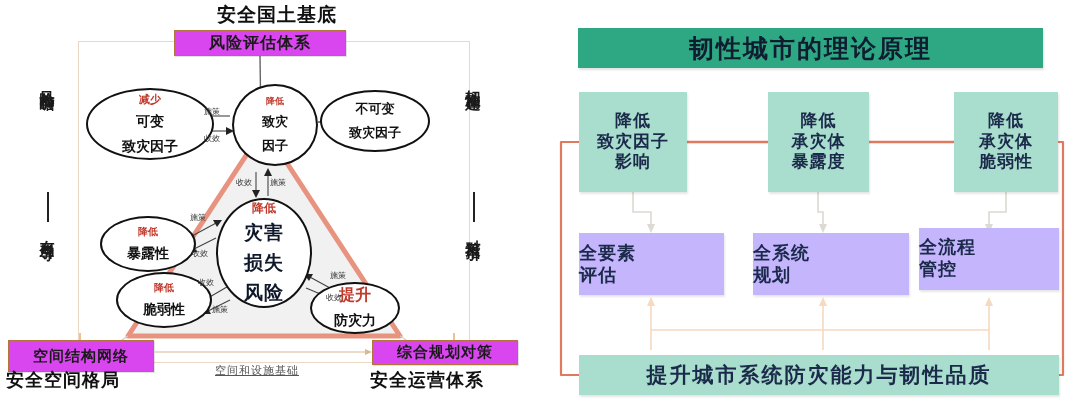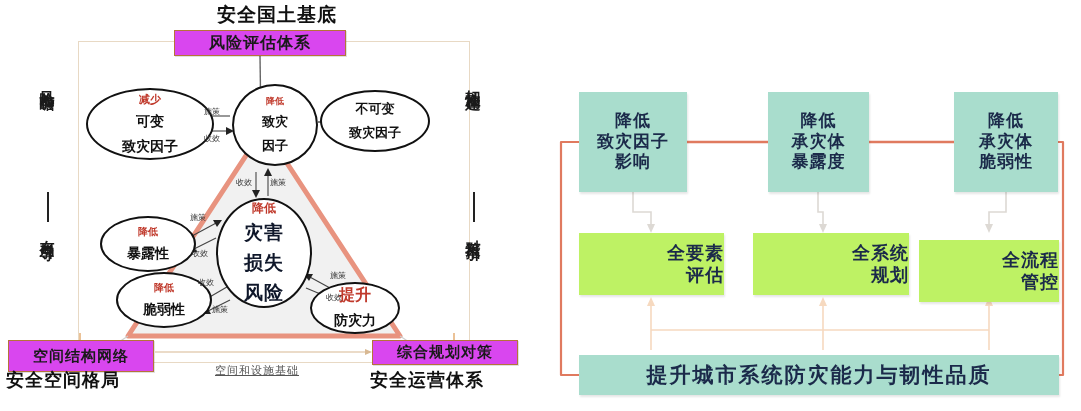--- a/index.html
+++ b/index.html
@@ -76,32 +76,32 @@
   #right-panel{position:absolute;left:541px;top:0;width:540px;height:411px;}
   #rp-title{position:absolute;left:37px;top:28px;width:465px;height:40px;background:#2da882;
     display:flex;align-items:center;justify-content:center;
     font-size:25px;font-weight:bold;color:#101c30;letter-spacing:2px;
     box-shadow:1px 2px 2px rgba(0,0,0,.12);}
 
   .green-box{position:absolute;background:#a9ddcd;display:flex;flex-direction:column;
     align-items:center;justify-content:center;text-align:center;
     font-size:17px;font-weight:bold;color:#1b2a4a;line-height:1.22;letter-spacing:1px;
     box-shadow:1px 2px 2px rgba(0,0,0,.10);}
-  .peach-box{position:absolute;background:#bef264;display:flex;flex-direction:column;
-    align-items:flex-end;justify-content:center;text-align:center;
+  .peach-box{position:absolute;background:#c4b5fd;display:flex;flex-direction:column;
+    align-items:flex-start;justify-content:center;text-align:center;
     font-size:18px;font-weight:bold;color:#1b2a4a;line-height:1.25;letter-spacing:1px;
     box-shadow:1px 2px 2px rgba(0,0,0,.10);}
 
   #g1{left:38px;top:92px;width:108px;height:100px;}
   #g2{left:227px;top:92px;width:101px;height:100px;}
   #g3{left:413px;top:92px;width:104px;height:100px;}
 
   #p1{left:38px;top:233px;width:145px;height:62px;}
   #p2{left:212px;top:233px;width:156px;height:62px;}
-  #p3{left:378px;top:240px;width:140px;height:62px;}
+  #p3{left:378px;top:228px;width:140px;height:62px;font-family:Liberation Mono, monospace;}
 
   #gbottom{left:38px;top:355px;width:480px;height:40px;font-size:21px;
     flex-direction:row;color:#1b2a4a;letter-spacing:2px;}
 
   .rp-svg{position:absolute;left:0;top:0;width:540px;height:411px;pointer-events:none;}
 </style>
 </head>
 <body>
 
 <div id="stage">
@@ -246,20 +246,21 @@
 
       <path d="M 110 350 L 110 302" fill="none" stroke="#f6d9bf" stroke-width="1.6"></path>
       <polygon points="110,297 106,306 114,306" fill="#f6d9bf"></polygon>
       <path d="M 282 350 L 282 302" fill="none" stroke="#f6d9bf" stroke-width="1.6"></path>
       <polygon points="282,297 278,306 286,306" fill="#f6d9bf"></polygon>
       <path d="M 448 350 L 448 302" fill="none" stroke="#f6d9bf" stroke-width="1.6"></path>
       <polygon points="448,297 444,306 452,306" fill="#f6d9bf"></polygon>
       <line x1="110" y1="330" x2="448" y2="330" stroke="#f6d9bf" stroke-width="1.6"></line>
     </svg>
 
+    <div id="rp-title">韧性城市的理论原理</div>
 
     <div class="green-box" id="g1">
       <span>降低</span>
       <span>致灾因子</span>
       <span>影响</span>
     </div>
     <div class="green-box" id="g2">
       <span>降低</span>
       <span>承灾体</span>
       <span>暴露度</span>

